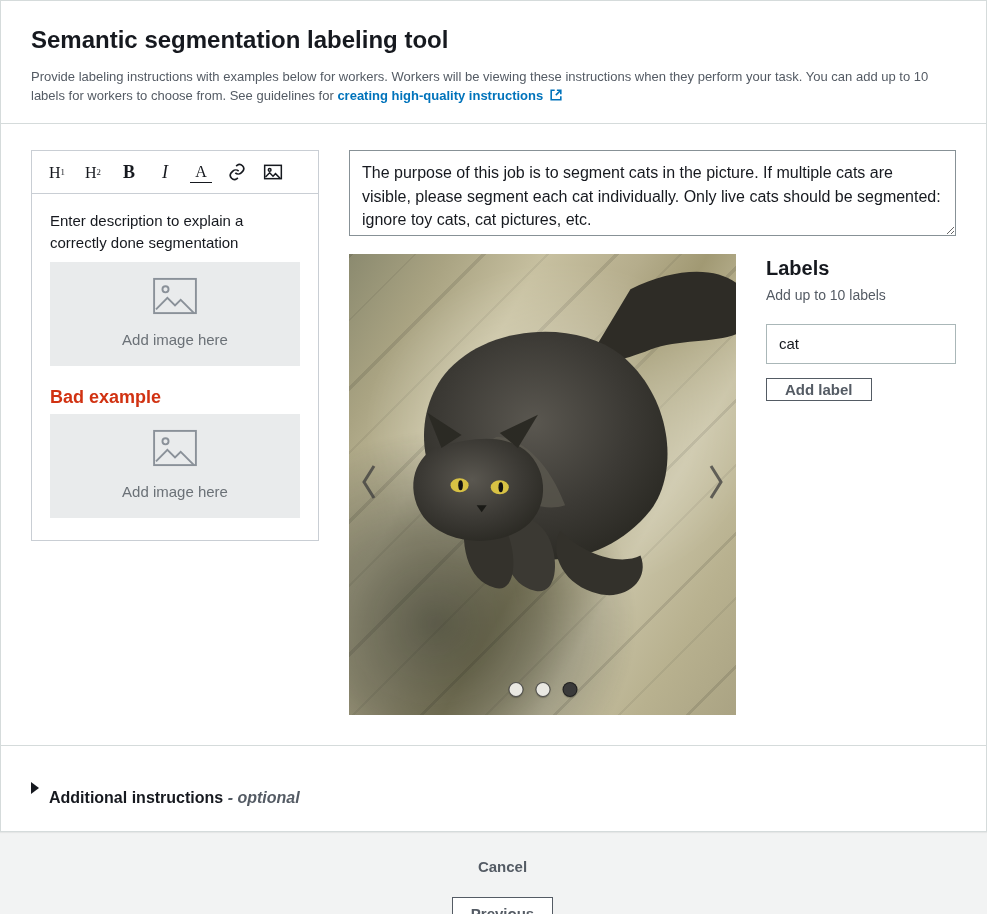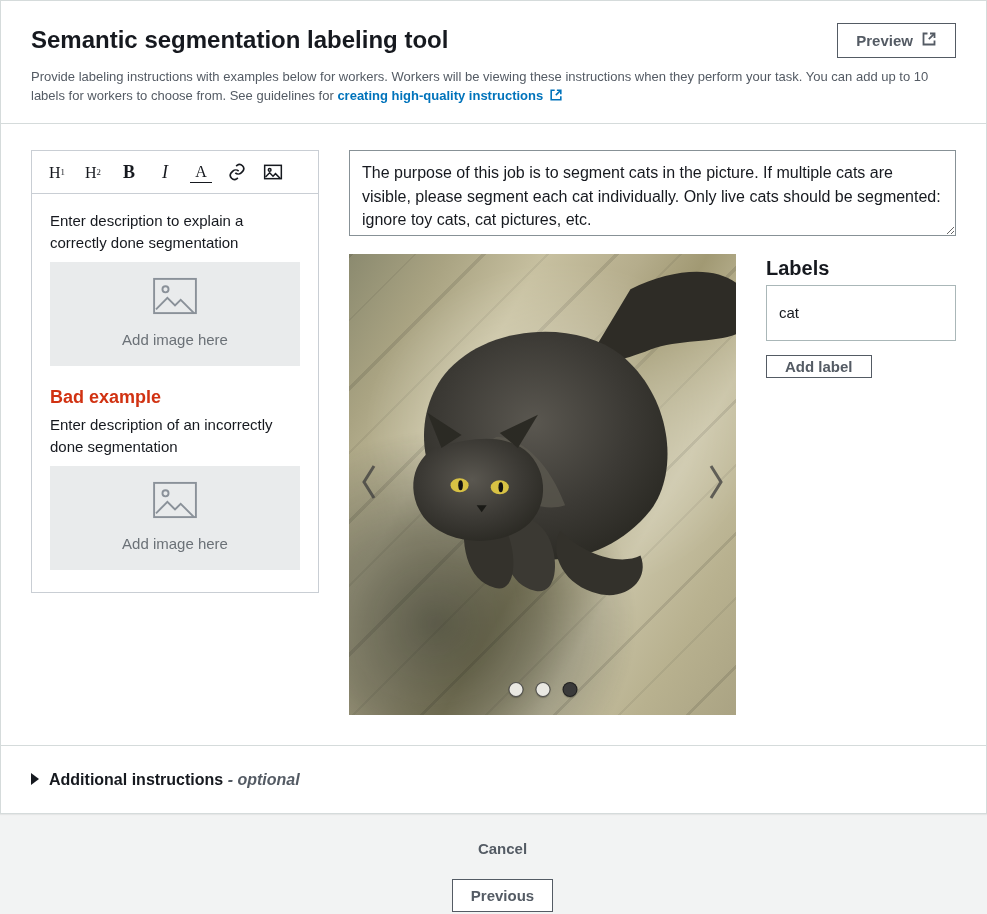--- a/index.html
+++ b/index.html
@@ -195,21 +195,21 @@
     background:#e9e8e2;
     box-shadow:0 1px 1px rgba(0,0,0,0.25);
     cursor:pointer;
   }
   .dot.active{background:#3a3a3a;}
 
   .labels h2{font-size:20px;font-weight:700;margin:0 0 2px 0;}
   .labels .hint{color:var(--text-muted);font-size:14px;margin:0 0 18px 0;}
   .label-chip{
     border:1px solid var(--border);
-    padding:16px 12px;
+    padding:8px 12px;
     font-size:15px;
     margin-bottom:14px;
     background:#fff;
   }
   .add-label-btn{
     border:1px solid #545b64;
     background:#fff;
     color:#545b64;
     font-weight:700;
     padding:2px 18px;
@@ -225,49 +225,39 @@
   .expand-row{
     display:flex;align-items:center;gap:10px;
     cursor:pointer;user-select:none;
   }
   .expand-row .tri{
     width:0;height:0;
     border-top:6px solid transparent;
     border-bottom:6px solid transparent;
     border-left:8px solid #16191f;
   }
-  .expand-row .label{font-weight:700;font-size:16px;}
+  .expand-row .label{font-weight:700;font-size:16px;margin-top:18px;}
   .expand-row .opt{font-style:italic;color:var(--text-muted);}
 
   .page-footer{
     display:flex;justify-content:flex-end;align-items:center;
     gap:14px;
     padding:18px 12px 18px 30px;
     flex-direction:column;
   }
 </style>
 </head>
 <body>
 
 <div class="page">
   <div class="card">
 
     <div class="card-header">
       <div class="title-row">
         <h1>Semantic segmentation labeling tool</h1>
-        <button class="btn">
-          <span>Preview</span>
-          <span>
-            <svg width="16" height="16" viewBox="0 0 16 16" fill="none" stroke="#545b64" stroke-width="1.8">
-              <path d="M6.5 2.5H2.5v11h11V9.5"></path>
-                <path d="M9 2.5h4.5V7"></path>
-                <path d="M13.2 2.8 7.8 8.2"></path>
-            </svg>
-          </span>
-        </button>
       </div>
       <p class="desc">
         <span>Provide labeling instructions with examples below for workers. Workers will be viewing these instructions when they perform your task. You can add up to 10 labels for workers to choose from. See guidelines for </span>
         <a href="#">
           <span>creating high-quality instructions</span>
           <span>
             <svg width="14" height="14" viewBox="0 0 16 16" fill="none" stroke="#0073bb" stroke-width="1.8" style="vertical-align:-2px;margin-left:2px">
               <path d="M6.5 2.5H2.5v11h11V9.5"></path>
                 <path d="M9 2.5h4.5V7"></path>
                 <path d="M13.2 2.8 7.8 8.2"></path>
@@ -313,21 +303,20 @@
               <svg viewBox="0 0 48 40" fill="none" stroke="#8a9199" stroke-width="2">
                 <rect x="2" y="2" width="44" height="36"></rect>
                 <circle cx="14" cy="13" r="3.2"></circle>
                 <path d="M4 34l12-12 8 8 6-6 14 14"></path>
               </svg>
             </span>
             <span class="img-drop-txt">Add image here</span>
           </div>
 
           <p class="ex-heading bad">Bad example</p>
-          <p class="ex-desc">Enter description of an incorrectly done segmentation</p>
           <div class="img-drop">
             <span>
               <svg viewBox="0 0 48 40" fill="none" stroke="#8a9199" stroke-width="2">
                 <rect x="2" y="2" width="44" height="36"></rect>
                 <circle cx="14" cy="13" r="3.2"></circle>
                 <path d="M4 34l12-12 8 8 6-6 14 14"></path>
               </svg>
             </span>
             <span class="img-drop-txt">Add image here</span>
           </div>
@@ -393,20 +382,21 @@
             </div>
             <div class="dots">
               <span class="dot"></span>
               <span class="dot"></span>
               <span class="dot active"></span>
             </div>
           </div>
 
           <div class="labels">
             <h2>Labels</h2>
+            <p class="hint">Add up to 10 labels</p>
             <div class="label-chip">cat</div>
             <button class="add-label-btn">Add label</button>
           </div>
         </div>
       </div>
     </div>
 
     <div class="card-footer">
       <div class="expand-row">
         <span class="tri"></span>

